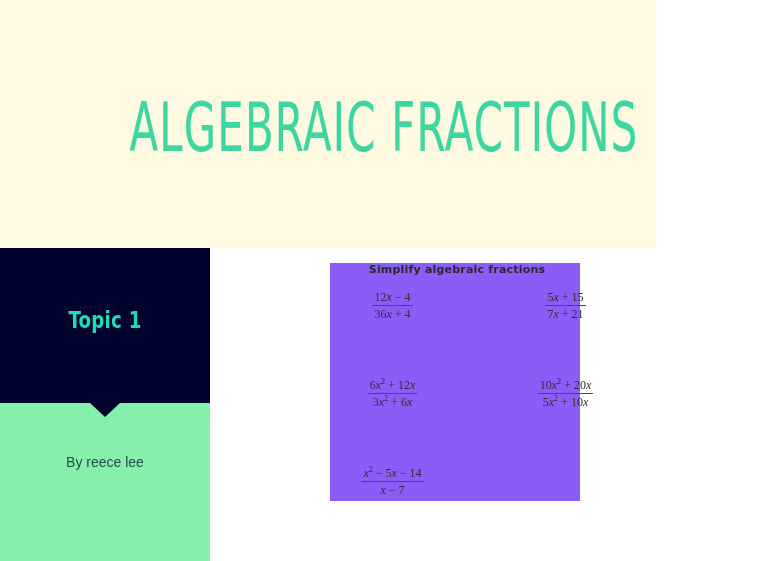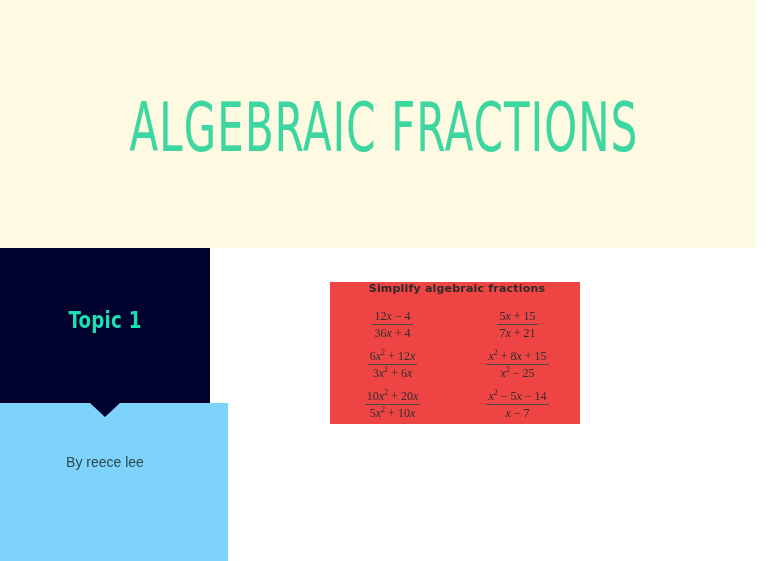--- a/index.html
+++ b/index.html
@@ -18,21 +18,21 @@
     height: 561px;
     overflow: hidden;
     background: #ffffff;
   }
 
   
   .banner {
     position: absolute;
     left: 0;
     top: 0;
-    width: 756px;
+    width: 656px;
     height: 248px;
     background: #fdfae1;
   }
 
   .slide-title {
     position: absolute;
     left: 0;
     top: 92px;
     width: 768px;
     text-align: center;
@@ -92,63 +92,63 @@
     border-right: 15px solid transparent;
     border-top: 14px solid #02022e;
   }
 
   .sidebar-bottom {
     position: absolute;
     left: 0;
     top: 155px;
     width: 210px;
     height: 158px;
-    background: #7dd3fc;
-    padding-left: 18px;
+    background: #86efac;
   }
 
   .author-label {
     position: absolute;
     left: 0;
     top: 50px;
     width: 210px;
     text-align: center;
     font-family: "Liberation Sans", sans-serif;
     font-size: 14px;
     line-height: 18px;
     color: #2d4a4f;
   }
 
   
   .worksheet {
     position: absolute;
     left: 330px;
-    top: 282px;
+    top: 263px;
     width: 250px;
-    background: #ef4444;
+    background: #8b5cf6;
   }
 
   .worksheet-heading {
     text-align: center;
     font-family: "DejaVu Sans", sans-serif;
     font-size: 11px;
     line-height: 14px;
     font-weight: bold;
     color: #2b2b2b;
     letter-spacing: 0.2px;
     margin: 0 0 8px 0;
     padding-left: 4px;
   }
 
   .fraction-grid {
     display: grid;
     grid-template-columns: 125px 125px;
     grid-auto-rows: 40px;
     align-items: center;
     justify-items: center;
+    gap: 48px;
   }
 
   .fraction {
     display: inline-block;
     text-align: center;
     font-family: "Liberation Serif", "DejaVu Serif", serif;
     font-size: 12px;
     line-height: 14px;
     color: #2f2f2f;
     white-space: nowrap;
@@ -203,24 +203,20 @@
         </div>
         <div class="fraction">
           <span class="num">5<i>x</i> + 15</span>
           <span class="den">7<i>x</i> + 21</span>
         </div>
         <div class="fraction">
           <span class="num">6<i>x</i><sup>2</sup> + 12<i>x</i></span>
           <span class="den">3<i>x</i><sup>2</sup> + 6<i>x</i></span>
         </div>
         <div class="fraction">
-          <span class="num"><i>x</i><sup>2</sup> + 8<i>x</i> + 15</span>
-          <span class="den"><i>x</i><sup>2</sup> − 25</span>
-        </div>
-        <div class="fraction">
           <span class="num">10<i>x</i><sup>2</sup> + 20<i>x</i></span>
           <span class="den">5<i>x</i><sup>2</sup> + 10<i>x</i></span>
         </div>
         <div class="fraction">
           <span class="num"><i>x</i><sup>2</sup> − 5<i>x</i> − 14</span>
           <span class="den"><i>x</i> − 7</span>
         </div>
       </div>
   </div>
 

